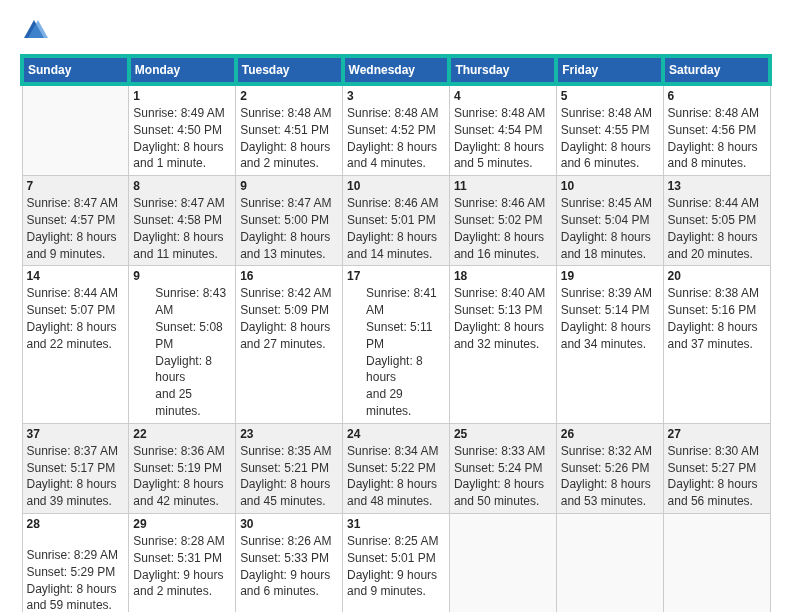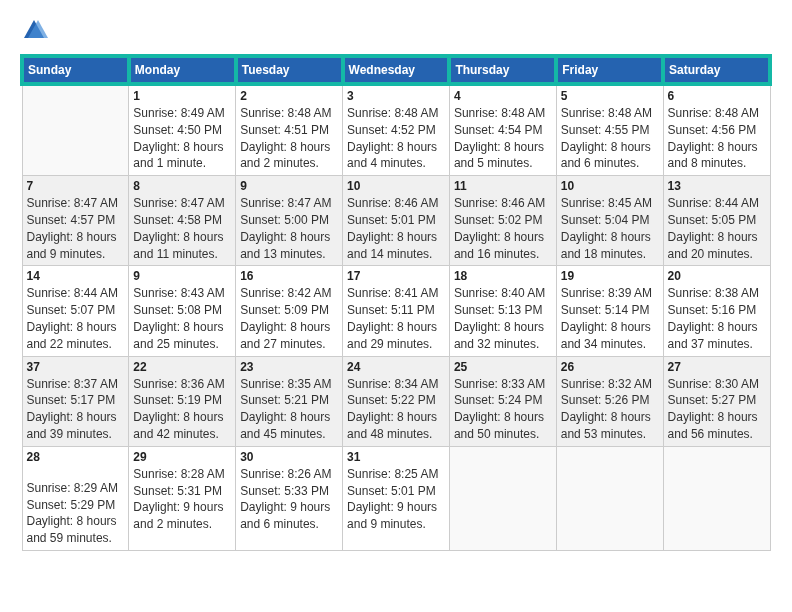--- a/index.html
+++ b/index.html
@@ -226,35 +226,35 @@
         <tr>
           <td>
             <span class="day-num">14</span>
             <div class="day-detail" style="white-space: pre-line;">Sunrise: 8:44 AM
 Sunset: 5:07 PM
 Daylight: 8 hours
 and 22 minutes.</div>
           </td>
           <td>
             <span class="day-num">9</span>
-            <div class="day-detail" style="white-space: pre-line;">Sunrise: 8:43 AM
+            <div class="day-detail" style="white-space: pre-line; margin-left: 22px;">Sunrise: 8:43 AM
 Sunset: 5:08 PM
 Daylight: 8 hours
 and 25 minutes.</div>
           </td>
           <td>
             <span class="day-num">16</span>
             <div class="day-detail" style="white-space: pre-line;">Sunrise: 8:42 AM
 Sunset: 5:09 PM
 Daylight: 8 hours
 and 27 minutes.</div>
           </td>
           <td>
             <span class="day-num">17</span>
-            <div class="day-detail" style="white-space: pre-line;">Sunrise: 8:41 AM
+            <div class="day-detail" style="white-space: pre-line; margin-left: 19px;">Sunrise: 8:41 AM
 Sunset: 5:11 PM
 Daylight: 8 hours
 and 29 minutes.</div>
           </td>
           <td>
             <span class="day-num">18</span>
             <div class="day-detail" style="white-space: pre-line;">Sunrise: 8:40 AM
 Sunset: 5:13 PM
 Daylight: 8 hours
 and 32 minutes.</div>

